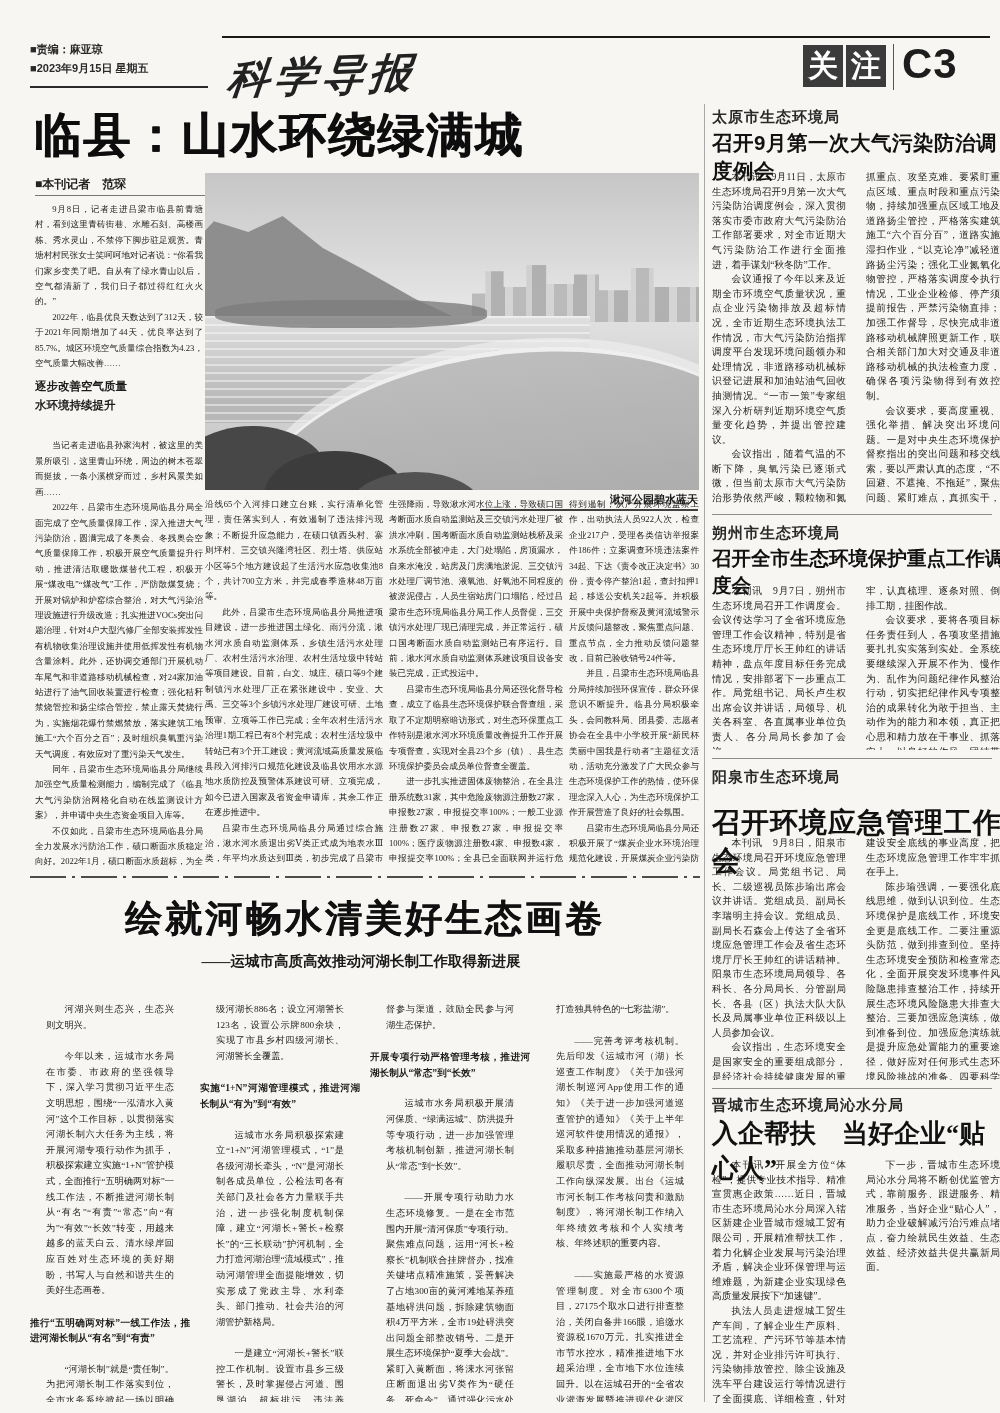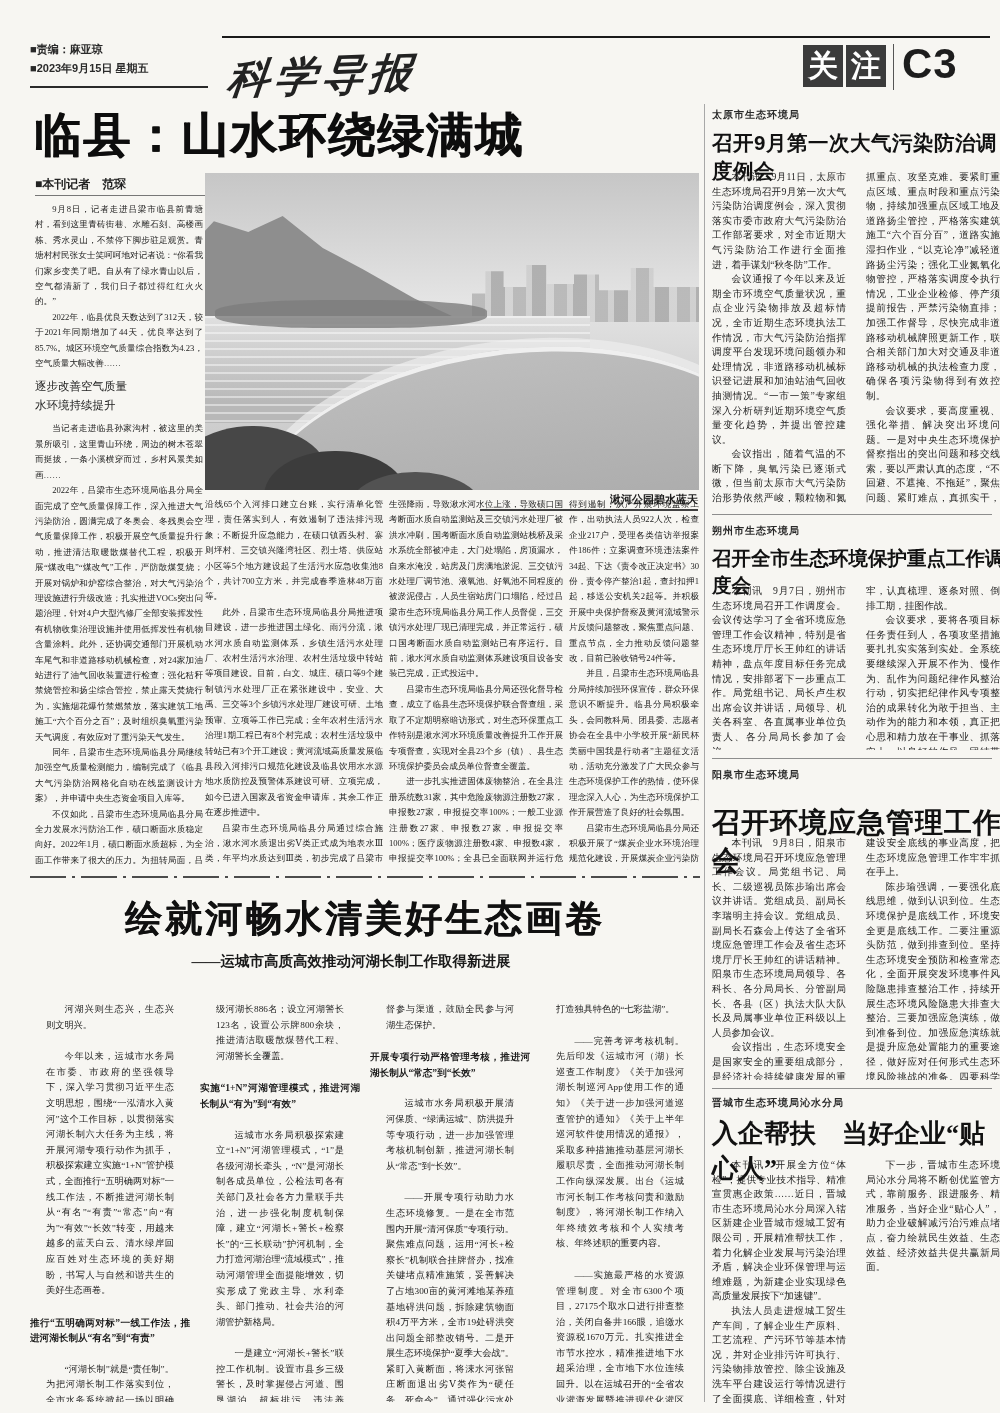--- a/index.html
+++ b/index.html
@@ -48,40 +48,40 @@
               background:#7d7d7d;opacity:.8;}
   .photo-caption{position:absolute;left:480px;top:492px;width:218px;text-align:right;
                  font-size:11px;font-weight:bold;border-bottom:2px solid #404040;padding-bottom:2px;}
   .mcol{position:absolute;overflow:hidden;font-size:8.6px;line-height:15.4px;text-align:justify;}
   .mcol p{margin:0;}
   .m-c1{left:35px;top:202px;width:168px;height:668px;}
   .m-c2{left:205px;top:497px;width:178px;height:373px;}
   .m-c3{left:389px;top:497px;width:174px;height:373px;}
   .m-c4{left:569px;top:497px;width:130px;height:373px;}
   .mcol .t-h{font-family:"Liberation Sans",sans-serif;font-size:11.5px;line-height:17px;
-             font-weight:normal;text-indent:0;margin:7px 0 2px;}
-  .mcol .t-h + .t-h{margin-top:0;margin-bottom:7px;}
+             font-weight:bold;text-indent:0;margin:7px 0 2px;}
+  .mcol .t-h + .t-h{margin-top:0;margin-bottom:24px;}
   
   .dashdot{position:absolute;left:30px;top:876px;width:670px;height:2px;
            background:repeating-linear-gradient(90deg,#4c4c4c 0 36px,transparent 36px 42px,#4c4c4c 42px 45px,transparent 45px 51px);}
   
   .r-headline{position:absolute;left:30px;top:894px;width:670px;text-align:center;
               font-size:37px;font-weight:900;letter-spacing:3px;color:#101010;
               font-family:"Liberation Serif",serif;text-shadow:.6px 0 0 #101010;}
-  .r-subtitle{position:absolute;left:16px;top:952px;width:670px;text-align:center;
+  .r-subtitle{position:absolute;left:26px;top:952px;width:670px;text-align:center;
               font-size:14.5px;font-weight:bold;color:#1a1a1a;}
   .rcol{position:absolute;top:986px;height:416px;width:160px;overflow:hidden;
         font-size:9.2px;line-height:15.6px;text-align:justify;}
   .rcol p{margin:16px;}
   .rcol .t-h{font-weight:bold;text-indent:0;margin:6px 0 3px;font-size:9.6px;}
   .r-c1{left:30px;} .r-c2{left:200px;} .r-c3{left:370px;} .r-c4{left:540px;}
   
   .rail-vrule{position:absolute;left:704px;top:104px;width:1px;height:1298px;background:#a8a8a8;}
   .kicker{position:absolute;font-family:"Liberation Sans",sans-serif;font-weight:bold;
-          font-size:10px;color:#2a2a2a;letter-spacing:1px;}
+          font-size:15px;color:#2a2a2a;letter-spacing:1px;}
   .rl-head{position:absolute;font-family:"Liberation Sans",sans-serif;font-weight:900;color:#111;}
   .rl-body{position:absolute;display:flex;gap:20px;}
   .subcol{width:134px;overflow:hidden;font-size:9.7px;line-height:14.6px;text-align:justify;}
   .subcol p{margin:0;}
   .t-sig{text-align:right;font-weight:bold;text-indent:0 !important;}
   .rail-hr{position:absolute;left:712px;width:280px;height:1px;background:#8d8d8d;}
   .t-p{text-indent:2em;} .t-pc{text-indent:0;}
 </style>
 </head>
 <body>
@@ -151,21 +151,21 @@
 
   <div class="r-headline">绘就河畅水清美好生态画卷</div>
   <div class="r-subtitle">——运城市高质高效推动河湖长制工作取得新进展</div>
   <div class="rcol r-c1">
       <p class="t-p">河湖兴则生态兴，生态兴则文明兴。</p>
       <p class="t-p">今年以来，运城市水务局在市委、市政府的坚强领导下，深入学习贯彻习近平生态文明思想，围绕“一泓清水入黄河”这个工作目标，以贯彻落实河湖长制六大任务为主线，将开展河湖专项行动作为抓手，积极探索建立实施“1+N”管护模式，全面推行“五明确两对标”一线工作法，不断推进河湖长制从“有名”“有责”“常态”向“有为”“有效”“长效”转变，用越来越多的蓝天白云、清水绿岸回应百姓对生态环境的美好期盼，书写人与自然和谐共生的美好生态画卷。</p>
       <p class="t-h">推行“五明确两对标”一线工作法，推进河湖长制从“有名”到“有责”</p>
       <p class="t-p">“河湖长制”就是“责任制”。为把河湖长制工作落实到位，全市水务系统掀起一场以明确管护对象、内容、标准、手段、人员，对标中央、省、市对水利工作安排部署和对标群众服务诉求的“五明确两对标”一线工作法热潮，将全市河湖管护责任逐级压实……</p>
     </div>
   <div class="rcol r-c2">
-      <p class="t-pc">级河湖长886名；设立河湖警长123名，设置公示牌800余块，推进清洁取暖散煤替代工程、河湖警长全覆盖。</p>
+      <p class="t-pc">级河湖长886名；设立河湖警长123名，设置公示牌800余块，实现了市县乡村四级河湖长、河湖警长全覆盖。</p>
       <p class="t-h">实施“1+N”河湖管理模式，推进河湖长制从“有为”到“有效”</p>
       <p class="t-p">运城市水务局积极探索建立“1+N”河湖管理模式，“1”是各级河湖长牵头，“N”是河湖长制各成员单位，公检法司各有关部门及社会各方力量联手共治，进一步强化制度机制保障，建立“河湖长+警长+检察长”的“三长联动”护河机制，全力打造河湖治理“流域模式”，推动河湖管理全面提能增效，切实形成了党政主导、水利牵头、部门推动、社会共治的河湖管护新格局。</p>
       <p class="t-p">一是建立“河湖长+警长”联控工作机制。设置市县乡三级警长，及时掌握侵占河道、围垦湖泊、超标排污、违法养殖、偷排倾倒、非法采沙等涉河违法行为，对涉河各类违法案件快侦快办……</p>
     </div>
   <div class="rcol r-c3">
       <p class="t-pc">督参与渠道，鼓励全民参与河湖生态保护。</p>
       <p class="t-h">开展专项行动严格管理考核，推进河湖长制从“常态”到“长效”</p>
       <p class="t-p">运城市水务局积极开展清河保质、“绿满运城”、防洪提升等专项行动，进一步加强管理考核机制创新，推进河湖长制从“常态”到“长效”。</p>
       <p class="t-p">——开展专项行动助力水生态环境修复。一是在全市范围内开展“清河保质”专项行动。聚焦难点问题，运用“河长+检察长”机制联合挂牌督办，找准关键堵点精准施策，妥善解决了占地300亩的黄河滩地某养殖基地碍洪问题，拆除建筑物面积4万平方米，全市19处碍洪突出问题全部整改销号。二是开展生态环境保护“夏季大会战”。紧盯入黄断面，将涑水河张留庄断面退出劣Ⅴ类作为“硬任务、死命令”，通过强化污水处理厂提标治理，提升入河水质……</p>
     </div>

